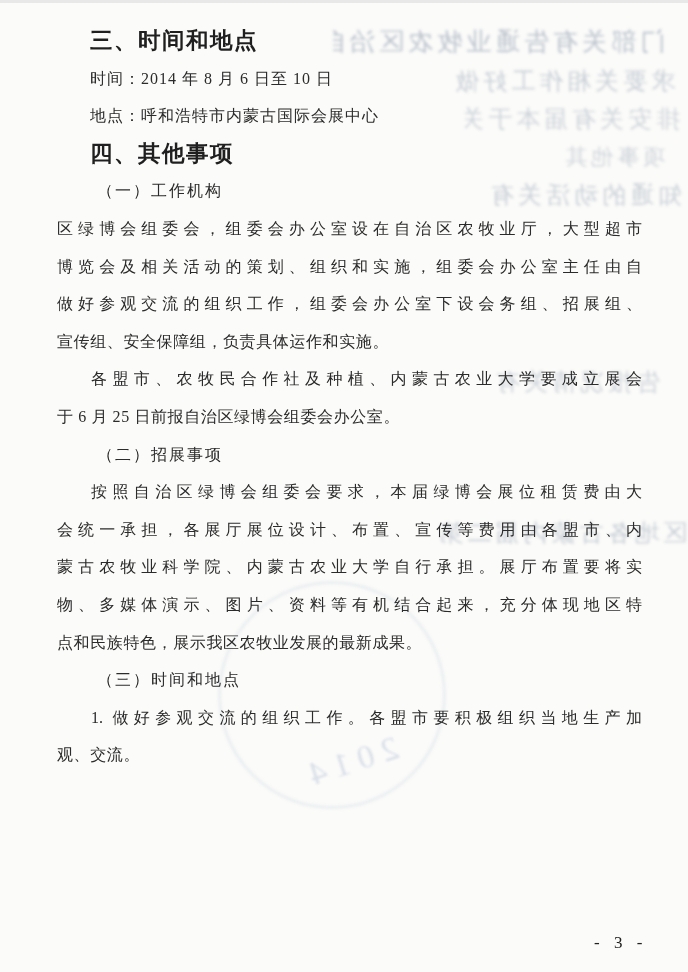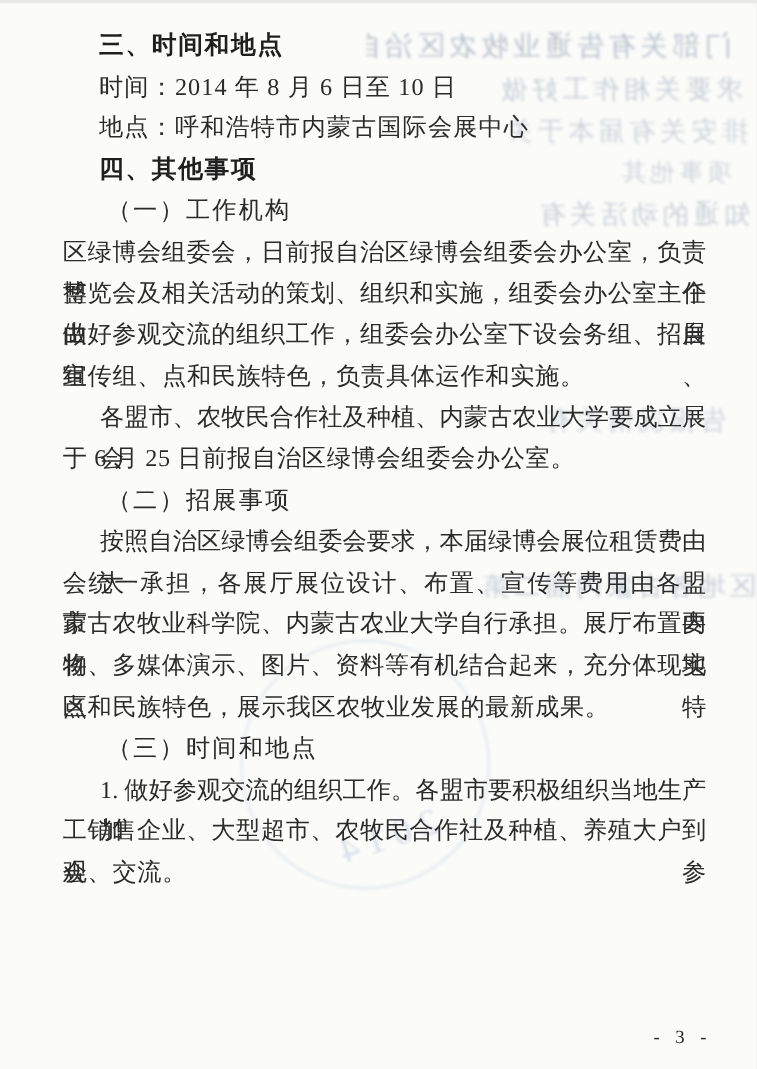--- a/index.html
+++ b/index.html
@@ -57,21 +57,21 @@
   
   .content {
     position: absolute;
     left: 57px;
     top: 19px;
     width: 585px;
   }
   .line {
     height: 37.6px;
     line-height: 37.6px;
-    font-size: 22px;
+    font-size: 16px;
     letter-spacing: 0.6px;
     white-space: nowrap;
   }
   .line.h {
     font-family: "Liberation Sans", "DejaVu Sans", sans-serif;
     font-weight: bold;
     font-size: 22.5px;
     color: #1f1f1f;
     padding-left: 33px;
     letter-spacing: 1.5px;
@@ -114,33 +114,32 @@
     <div class="seal-bleed"></div>
     <div class="seal-year">2014</div>
   </div>
 
   <div class="content">
     <div class="line h">三、时间和地点</div>
     <div class="line kv">时间：2014 年 8 月 6 日至 10 日</div>
     <div class="line kv">地点：呼和浩特市内蒙古国际会展中心</div>
     <div class="line h">四、其他事项</div>
     <div class="line sub">（一）工作机构</div>
-    <div class="line jf">区绿博会组委会，日前报自治区绿博会组委会办公室，负责整个</div>
+    <div class="line jf">区绿博会组委会，组委会办公室设在自治区农牧业厅，大型超市</div>
     <div class="line jf">博览会及相关活动的策划、组织和实施，组委会办公室主任由自</div>
     <div class="line jf">做好参观交流的组织工作，组委会办公室下设会务组、招展组、</div>
-    <div class="line">宣传组、点和民族特色，负责具体运作和实施。</div>
+    <div class="line">宣传组、安全保障组，负责具体运作和实施。</div>
     <div class="line p jf">各盟市、农牧民合作社及种植、内蒙古农业大学要成立展会</div>
     <div class="line">于 6 月 25 日前报自治区绿博会组委会办公室。</div>
     <div class="line sub">（二）招展事项</div>
     <div class="line p jf">按照自治区绿博会组委会要求，本届绿博会展位租赁费由大</div>
     <div class="line jf">会统一承担，各展厅展位设计、布置、宣传等费用由各盟市、内</div>
     <div class="line jf">蒙古农牧业科学院、内蒙古农业大学自行承担。展厅布置要将实</div>
     <div class="line jf">物、多媒体演示、图片、资料等有机结合起来，充分体现地区特</div>
     <div class="line">点和民族特色，展示我区农牧业发展的最新成果。</div>
     <div class="line sub">（三）时间和地点</div>
     <div class="line p jf">1. 做好参观交流的组织工作。各盟市要积极组织当地生产加</div>
-    <div class="line jf">工销售企业、大型超市、农牧民合作社及种植、养殖大户到会参</div>
     <div class="line">观、交流。</div>
   </div>
 
   <div class="page-number">- 3 -</div>
 
 </div>
 
 </body></html>

